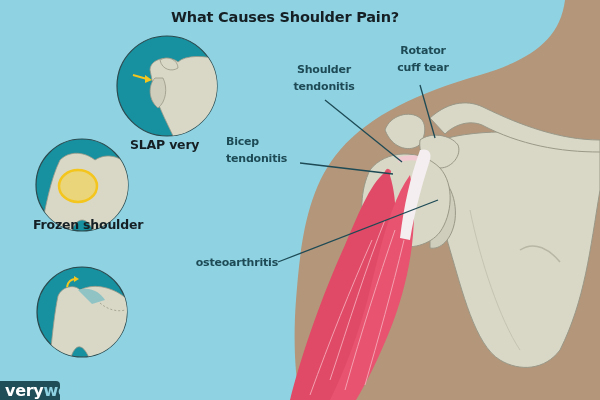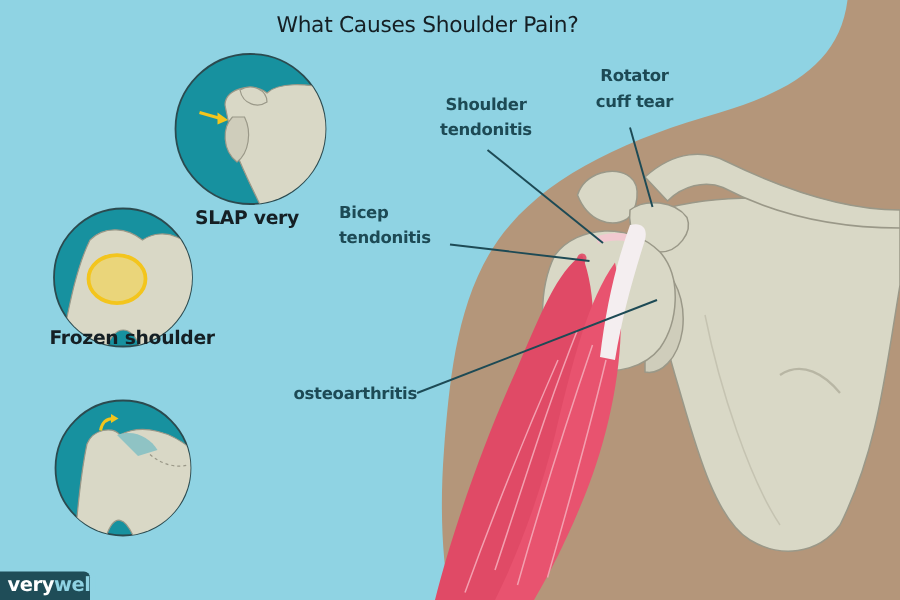--- a/index.html
+++ b/index.html
@@ -1,22 +1,22 @@
 <!DOCTYPE html>
 <html><head>
 <meta charset="utf-8">
 <style>
   html, body { margin: 0; padding: 0; }
   body { width: 600px; height: 400px; overflow: hidden; background: #8fd3e3; font-family: "DejaVu Sans", sans-serif; }
   #stage { position: relative; width: 600px; height: 400px; }
   svg { position: absolute; left: 0; top: 0; }
-  .title { position: absolute; left: 0; width: 570px; top: 9px; text-align: center; font-weight: normal; font-size: 14.5px; color: #151f24; letter-spacing: -0.2px; }
+  .title { position: absolute; left: 0; width: 570px; top: 9px; text-align: center; font-weight: bold; font-size: 14.5px; color: #151f24; letter-spacing: -0.2px; }
   .cap { position: absolute; font-weight: bold; font-size: 12.5px; color: #151f24; white-space: nowrap; letter-spacing: -0.2px; }
   .lbl { position: absolute; font-weight: bold; font-size: 11px; color: #1d4a55; text-align: center; line-height: 17px; letter-spacing: -0.2px; }
-  .logo { position: absolute; left: 0; top: 381px; width: 60px; height: 19px; background: #1f4d58; border-radius: 0 4px 0 0; font-weight: bold; font-size: 13px; line-height: 19px; padding-left: 5px; box-sizing: border-box; letter-spacing: -0.3px; }
+  .logo { position: absolute; left: 0; top: 381px; width: 60px; height: 19px; background: #1f4d58; border-radius: 0 4px 0 0; font-weight: bold; font-size: 16px; line-height: 19px; padding-left: 5px; box-sizing: border-box; letter-spacing: -0.3px; }
   .logo .a { color: #ffffff; }
   .logo .b { color: #8fd3e3; }
 </style>
 </head>
 <body>
 
 <div id="stage">
 
   <svg width="600" height="400" viewBox="0 0 600 400">
 

